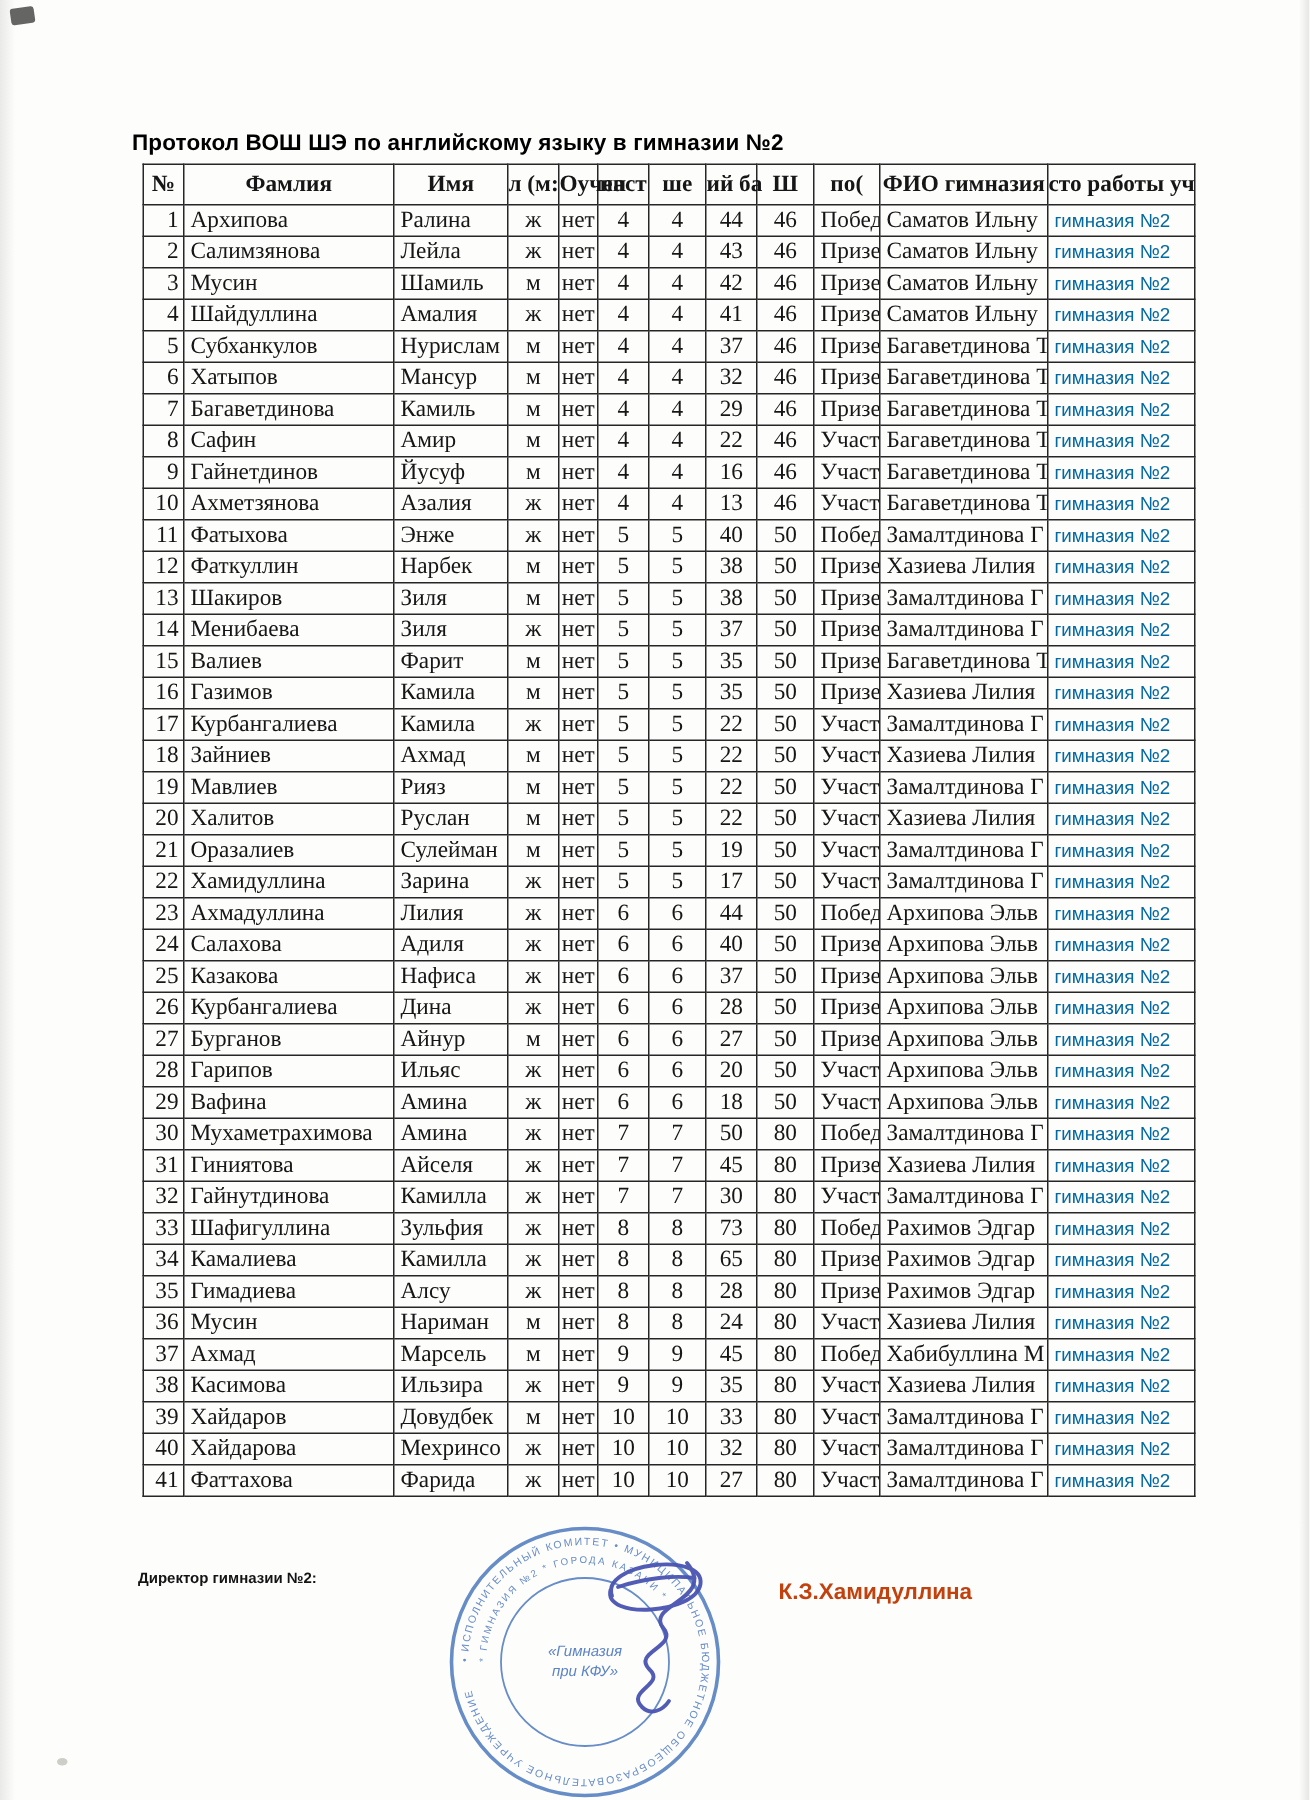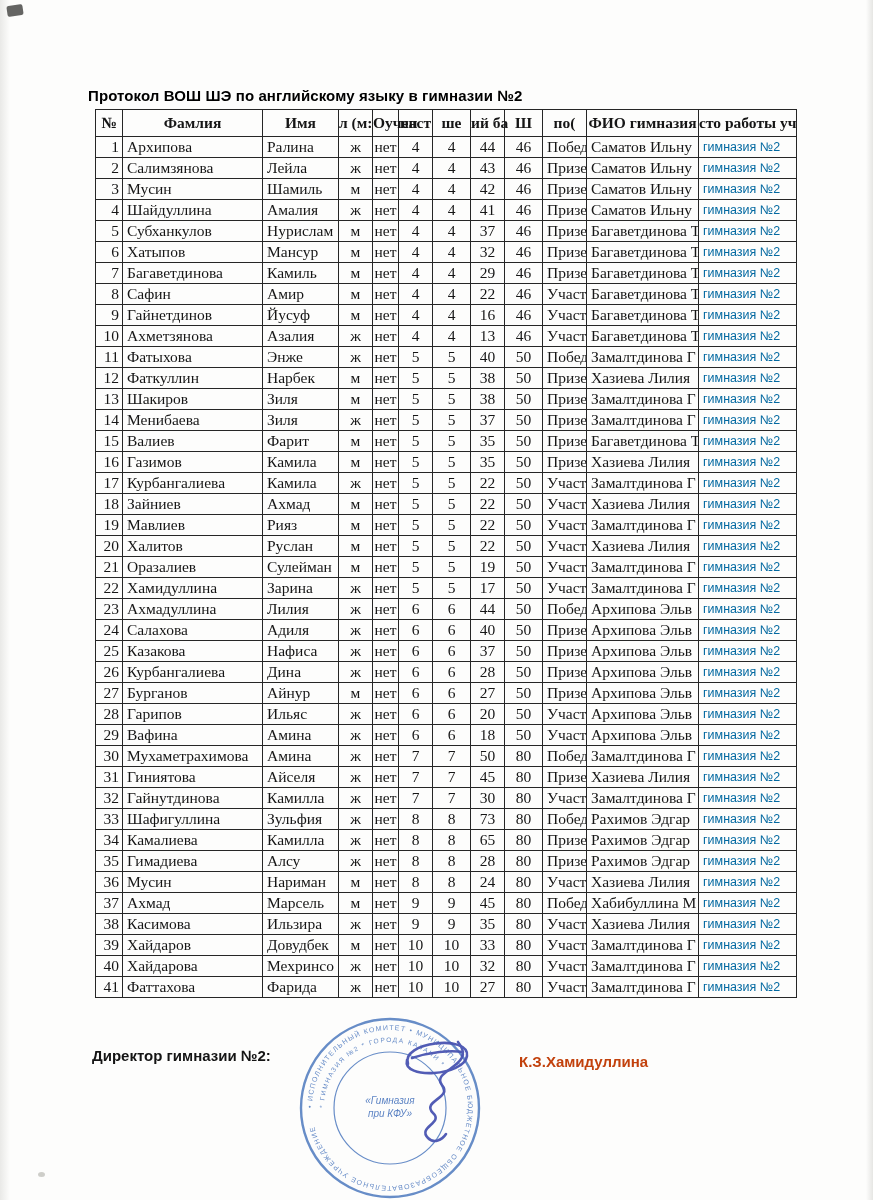--- a/index.html
+++ b/index.html
@@ -37,21 +37,21 @@
   .hfrag{overflow:visible;}
   .hclip{overflow:hidden;}
   .al{text-align:left;padding-left:4px;}
   .ar{text-align:right;padding-right:3px;}
   .ac{text-align:center;}
   .clip{overflow:hidden;}
   .sans{font-family:"Liberation Sans", sans-serif;font-size:12.5px;color:#0369a1;}
 
   
   .director-label{position:absolute;left:92px;top:1047px;
-    font-size:15px;font-weight:bold;color:#141414;white-space:nowrap;}
+    font-size:10px;font-weight:bold;color:#141414;white-space:nowrap;}
   .director-name{position:absolute;left:519px;top:1053px;
     font-size:15px;font-weight:bold;color:#c2410c;white-space:nowrap;text-align:center;}
 
   .stampsvg{position:absolute;left:290px;top:1008px;
     mix-blend-mode:multiply;opacity:.92;pointer-events:none;}
 </style>
 </head>
 <body>
 
 <div class="edge-left"></div>

